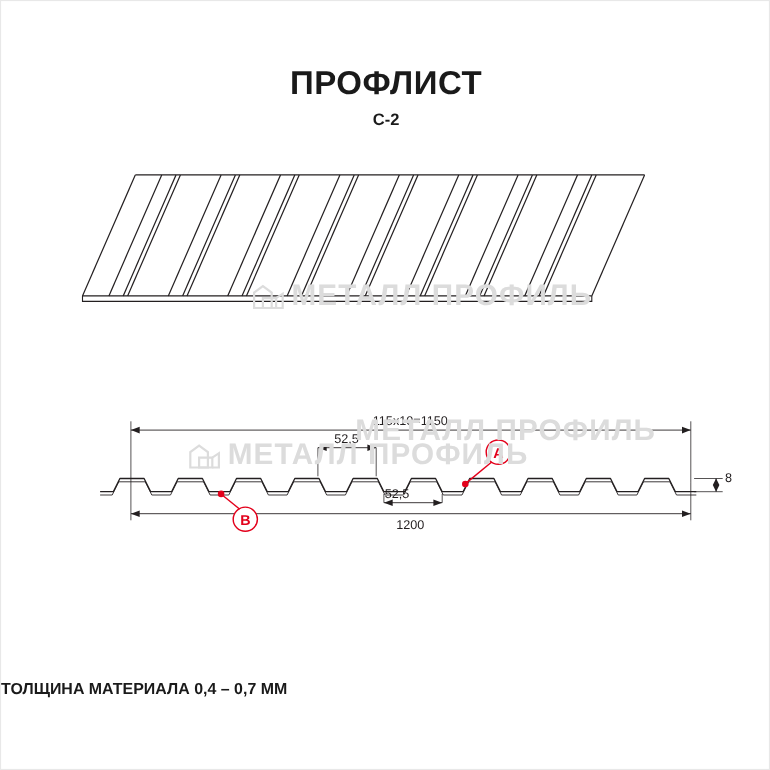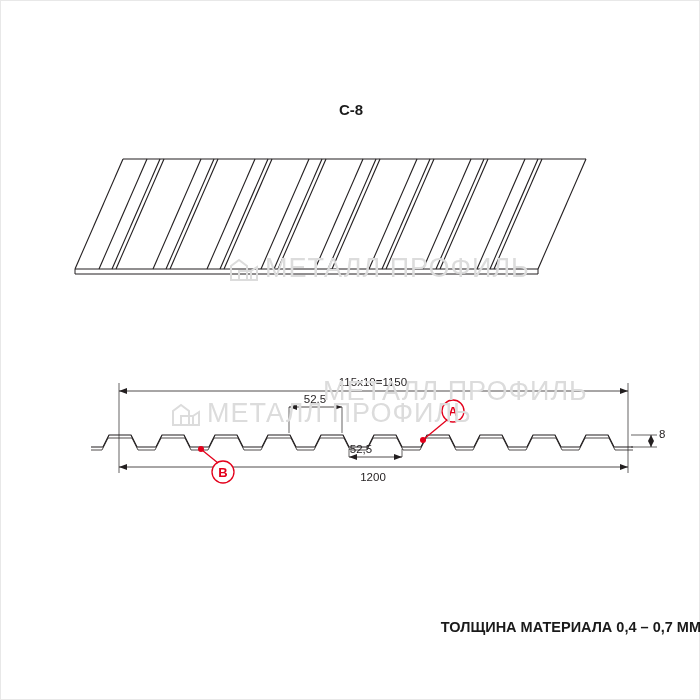--- a/index.html
+++ b/index.html
@@ -54,30 +54,30 @@
     top: 360px;
     left: 60px;
     width: 610px;
     height: 140px;
   }
   .footer {
     position: absolute;
     top: 618px;
     left: 0;
     width: 700px;
-    text-align: right;
+    text-align: left;
     font-size: 14.5px;
     font-weight: bold;
     color: #1a1a1a;
   }
   .wm {
     position: absolute;
     color: #dcdcdc;
     font-size: 27px;
-    font-weight: normal;
+    font-weight: bold;
     letter-spacing: 1px;
     white-space: nowrap;
     pointer-events: none;
     user-select: none;
   }
   .wm .wmicon {
     display: inline-block;
     vertical-align: middle;
     margin-right: 6px;
   }
@@ -85,21 +85,22 @@
   .wm-2 { top: 375px; left: 322px; }
   .wm-3 { top: 397px; left: 170px; }
   svg { display: block; overflow: visible; }
   text { font-family: "Liberation Sans", sans-serif; }
 </style>
 </head>
 <body>
 
 <div class="page">
 
-  <div class="subtitle">C-8</div>
+  <div class="title">ПРОФЛИСТ</div>
+  <div class="subtitle">C-2</div>
 
   <div class="iso-wrap">
     <svg width="580" height="160" viewBox="0 0 580 160" fill="none" stroke="#231f20" stroke-width="1.1">
 
       <g>
 
         <path d="M62,18 L525,18"></path>
 
         <path d="M62,18 L14,128"></path>
         <path d="M525,18 L477,128"></path>

